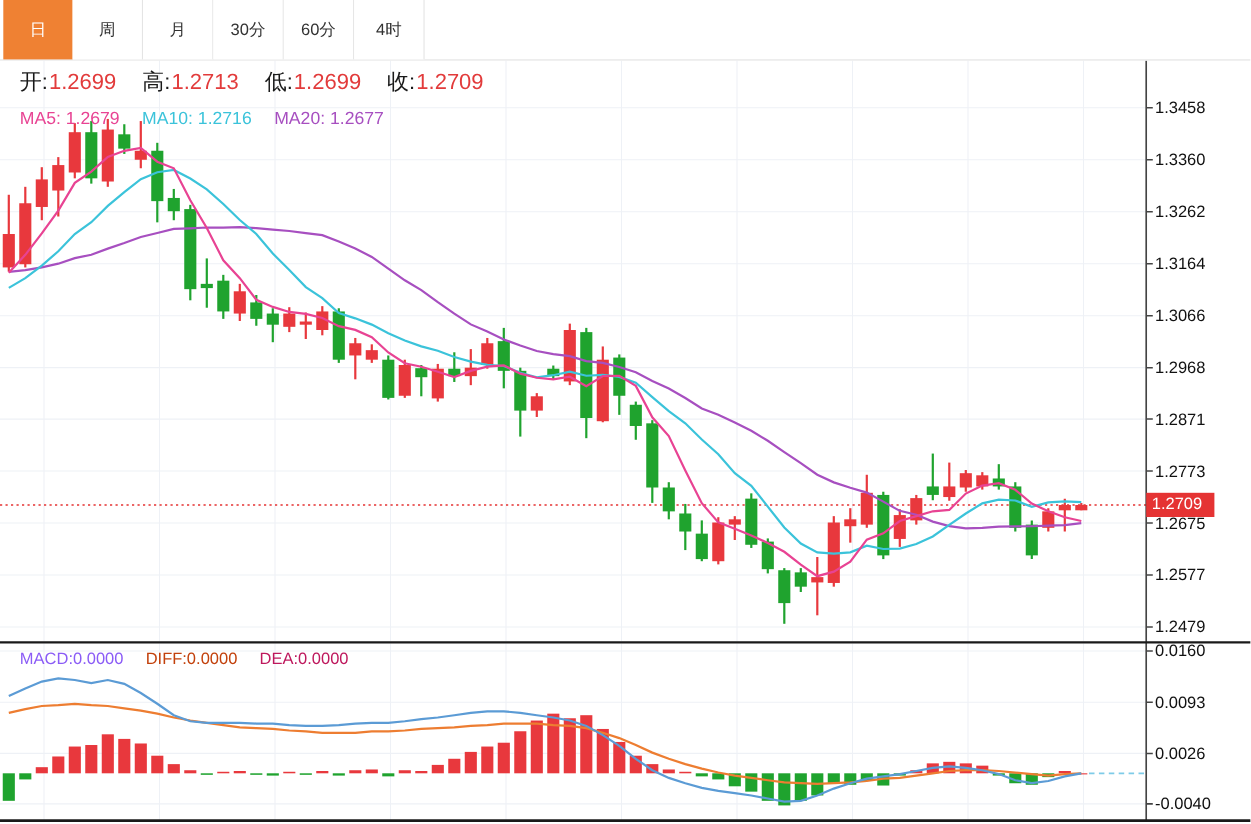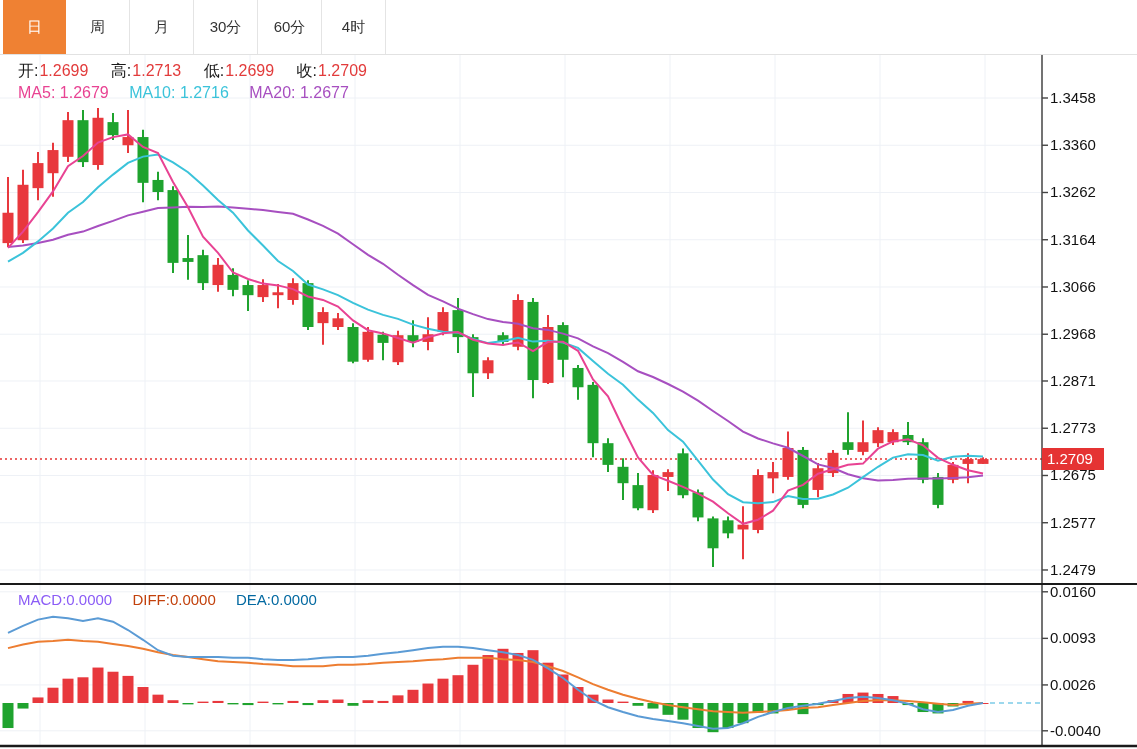--- a/index.html
+++ b/index.html
@@ -6,24 +6,24 @@
   .app{position:relative;width:1137px;height:749px;background:#fff;overflow:hidden;
        font-family:"Liberation Sans",sans-serif;}
   svg{position:absolute;left:0;top:0;}
   .tabbar{position:absolute;left:0;top:0;width:1137px;height:55px;background:#fff;
           border-bottom:1px solid #e2e2e2;display:flex;padding-left:3px;box-sizing:border-box;z-index:5;}
   .tab{width:63px;height:100%;display:flex;align-items:center;justify-content:center;
        font-size:15px;color:#333;border-right:1px solid #e4e4e4;cursor:pointer;background:#fff;}
   .tab.selected{background:#ef8133;color:#fff;border-right:none;}
   .legend{position:absolute;white-space:nowrap;z-index:4;}
   .legend span{margin-right:16px;}
-  .lg-ohlc{left:18px;top:61px;font-size:16px;}
+  .lg-ohlc{left:18px;top:61px;font-size:20px;}
   .lg-ohlc .lbl{color:#1a1a1a;margin-right:1px;}
   .lg-ohlc .val{color:#e23b3b;margin-right:18px;}
-  .lg-ma{left:18px;top:84px;font-size:16px;}
+  .lg-ma{left:18px;top:100px;font-size:16px;}
   .lg-macd{left:18px;top:591px;font-size:15px;}
   .price-badge{position:absolute;left:1042px;top:448px;width:62px;height:22px;background:#e53333;
                color:#fff;font-size:15px;line-height:22px;padding-left:5px;box-sizing:border-box;z-index:6;}
 </style>
 </head>
 <body>
 
 <div class="app">
 
   <svg id="chart-svg" width="1137" height="749">
@@ -320,18 +320,18 @@
 
   <div class="legend lg-ma">
     <span id="ma5-lg" style="color: rgb(232, 67, 147);">MA5: 1.2679</span>
     <span id="ma10-lg" style="color: rgb(59, 195, 218);">MA10: 1.2716</span>
     <span id="ma20-lg" style="color: rgb(167, 79, 192);">MA20: 1.2677</span>
   </div>
 
   <div class="legend lg-macd">
     <span id="macd-lg" style="color: #8b5cf6;">MACD:0.0000</span>
     <span id="diff-lg" style="color: #c2410c;">DIFF:0.0000</span>
-    <span id="dea-lg" style="color: #0369a1; margin-top: 40px;">DEA:0.0000</span>
+    <span id="dea-lg" style="color: #be185d; margin-top: 40px;">DEA:0.0000</span>
   </div>
 
   <div class="price-badge" style="background: rgb(229, 51, 51); top: 448px;">1.2709</div>
 
 </div>
 
 </body></html>

